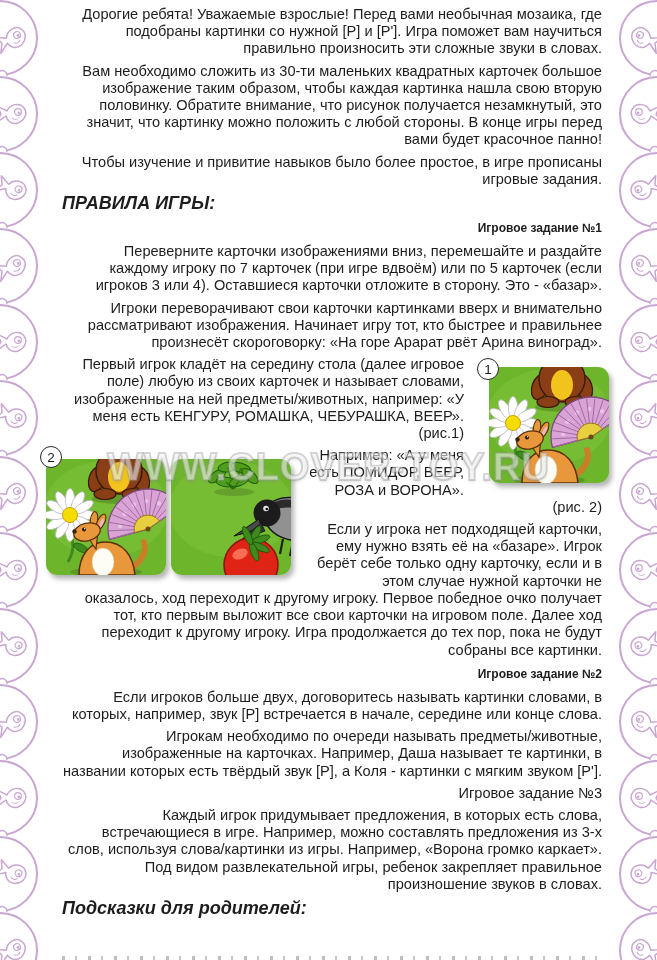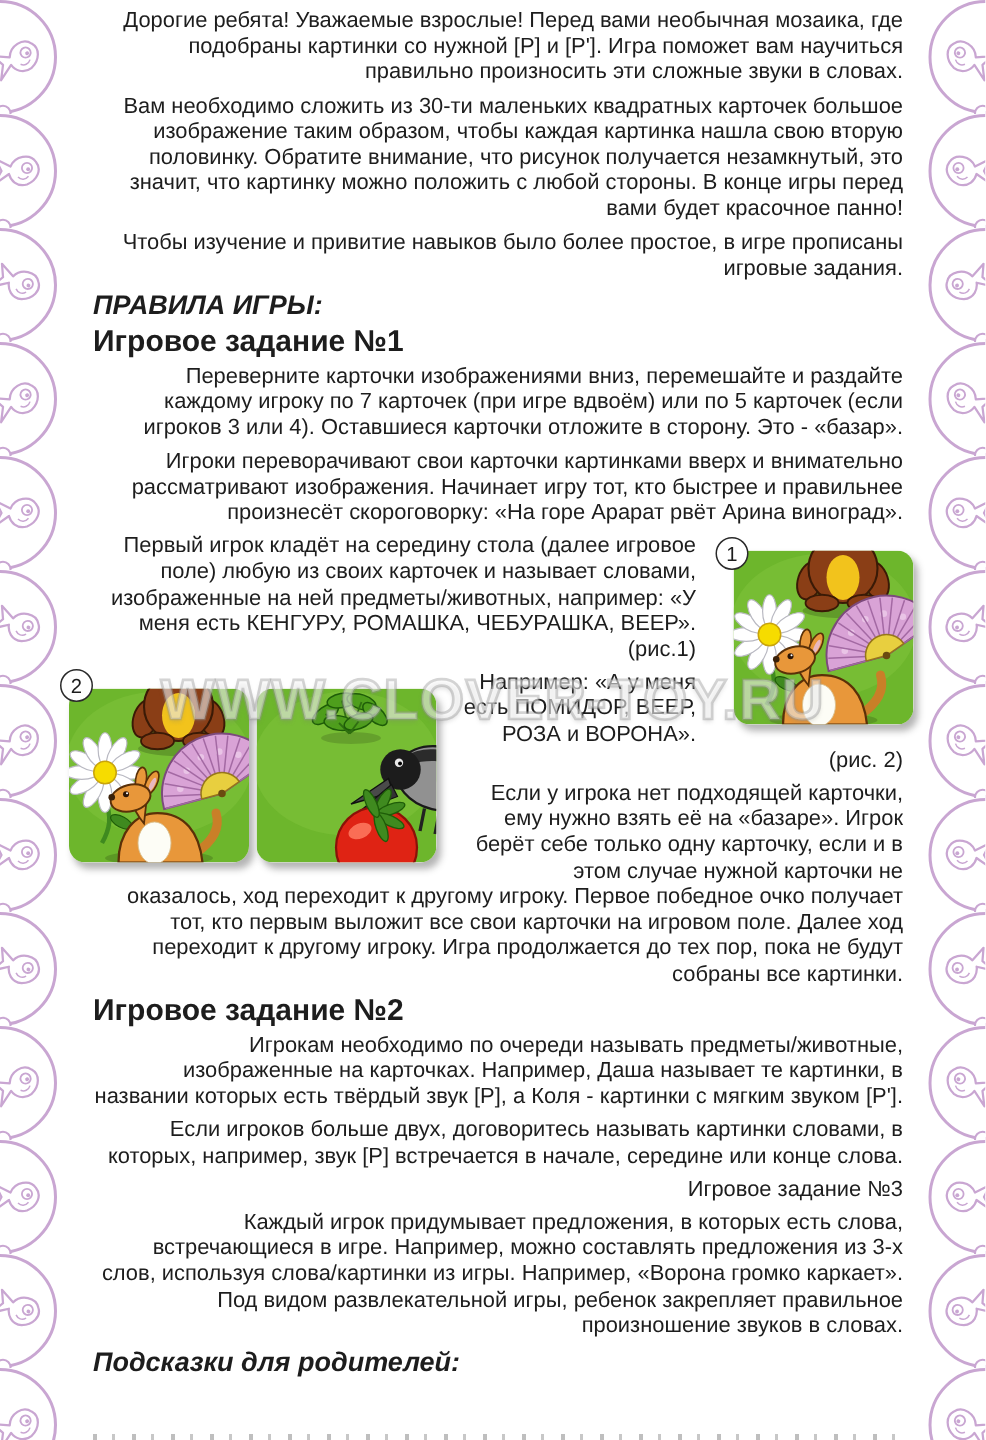--- a/index.html
+++ b/index.html
@@ -18,21 +18,21 @@
   .border-right svg{transform:scaleX(-1);}
   .border svg{flex:0 0 auto;display:block;}
 
   
   .content{
     position:absolute;left:62px;top:6px;width:540px;
     font-size:14.6px;line-height:17.2px;text-align:justify;
   }
   .content p{margin:0 0 5px;text-align:right;}
   .h-section{font-weight:bold;font-size:18px;line-height:20px;margin:5px 0 5px;text-align:left;font-style:italic;}
-  .h-sub{font-weight:bold;font-size:20px;line-height:20px;margin:1px 0 5px;text-align:left;}
+  .h-sub{font-weight:bold;font-size:12px;line-height:20px;margin:1px 0 5px;text-align:right;}
   .plain-title{margin:0 0 5px;text-align:left;}
 
   
   .fig{position:relative;}
   .fig1{float:right;width:134px;height:132px;margin:2px -8px 4px 12px;}
   .fig2{float:left;width:251px;height:130px;margin:2px 16px 4px -22px;}
   .badge{
     position:absolute;z-index:3;width:22px;height:22px;border-radius:50%;
     background:#fff;border:1.6px solid #2a2a2a;box-sizing:border-box;
     display:flex;align-items:center;justify-content:center;
@@ -546,22 +546,22 @@
               </g>
             </svg>
           </div>
         </div>
     </div>
 
     <p>Например: «А у меня есть ПОМИДОР, ВЕЕР, РОЗА и ВОРОНА». (рис. 2)</p>
     <p>Если у игрока нет подходящей карточки, ему нужно взять её на «базаре». Игрок берёт себе только одну карточку, если и в этом случае нужной карточки не оказалось, ход переходит к другому игроку.  Первое победное очко получает тот, кто первым выложит все свои карточки на игровом поле. Далее ход переходит к другому игроку. Игра продолжается до тех пор, пока не будут собраны все картинки.</p>
 
     <div class="h-sub">Игровое задание №2</div>
+    <p>Если игроков больше двух, договоритесь называть картинки словами, в которых, например, звук [Р] встречается в начале, середине или конце слова.</p>
     <p>Игрокам необходимо по очереди называть предметы/животные, изображенные на карточках. Например, Даша называет те картинки, в названии которых есть твёрдый звук [Р], а Коля - картинки с мягким звуком [Р'].</p>
-    <p>Если игроков больше двух, договоритесь называть картинки словами, в которых, например, звук [Р] встречается в начале, середине или конце слова.</p>
 
     <p class="plain-title">Игровое задание №3</p>
     <p>Каждый игрок придумывает предложения, в которых есть слова, встречающиеся в игре. Например, можно составлять предложения из 3-х слов, используя слова/картинки из игры. Например, «Ворона громко каркает». Под видом развлекательной игры, ребенок закрепляет правильное произношение звуков в словах.</p>
 
     <div class="h-section">Подсказки для родителей:</div>
 
   </div>
 
   <div class="watermark">WWW.CLOVER-TOY.RU</div>
 

